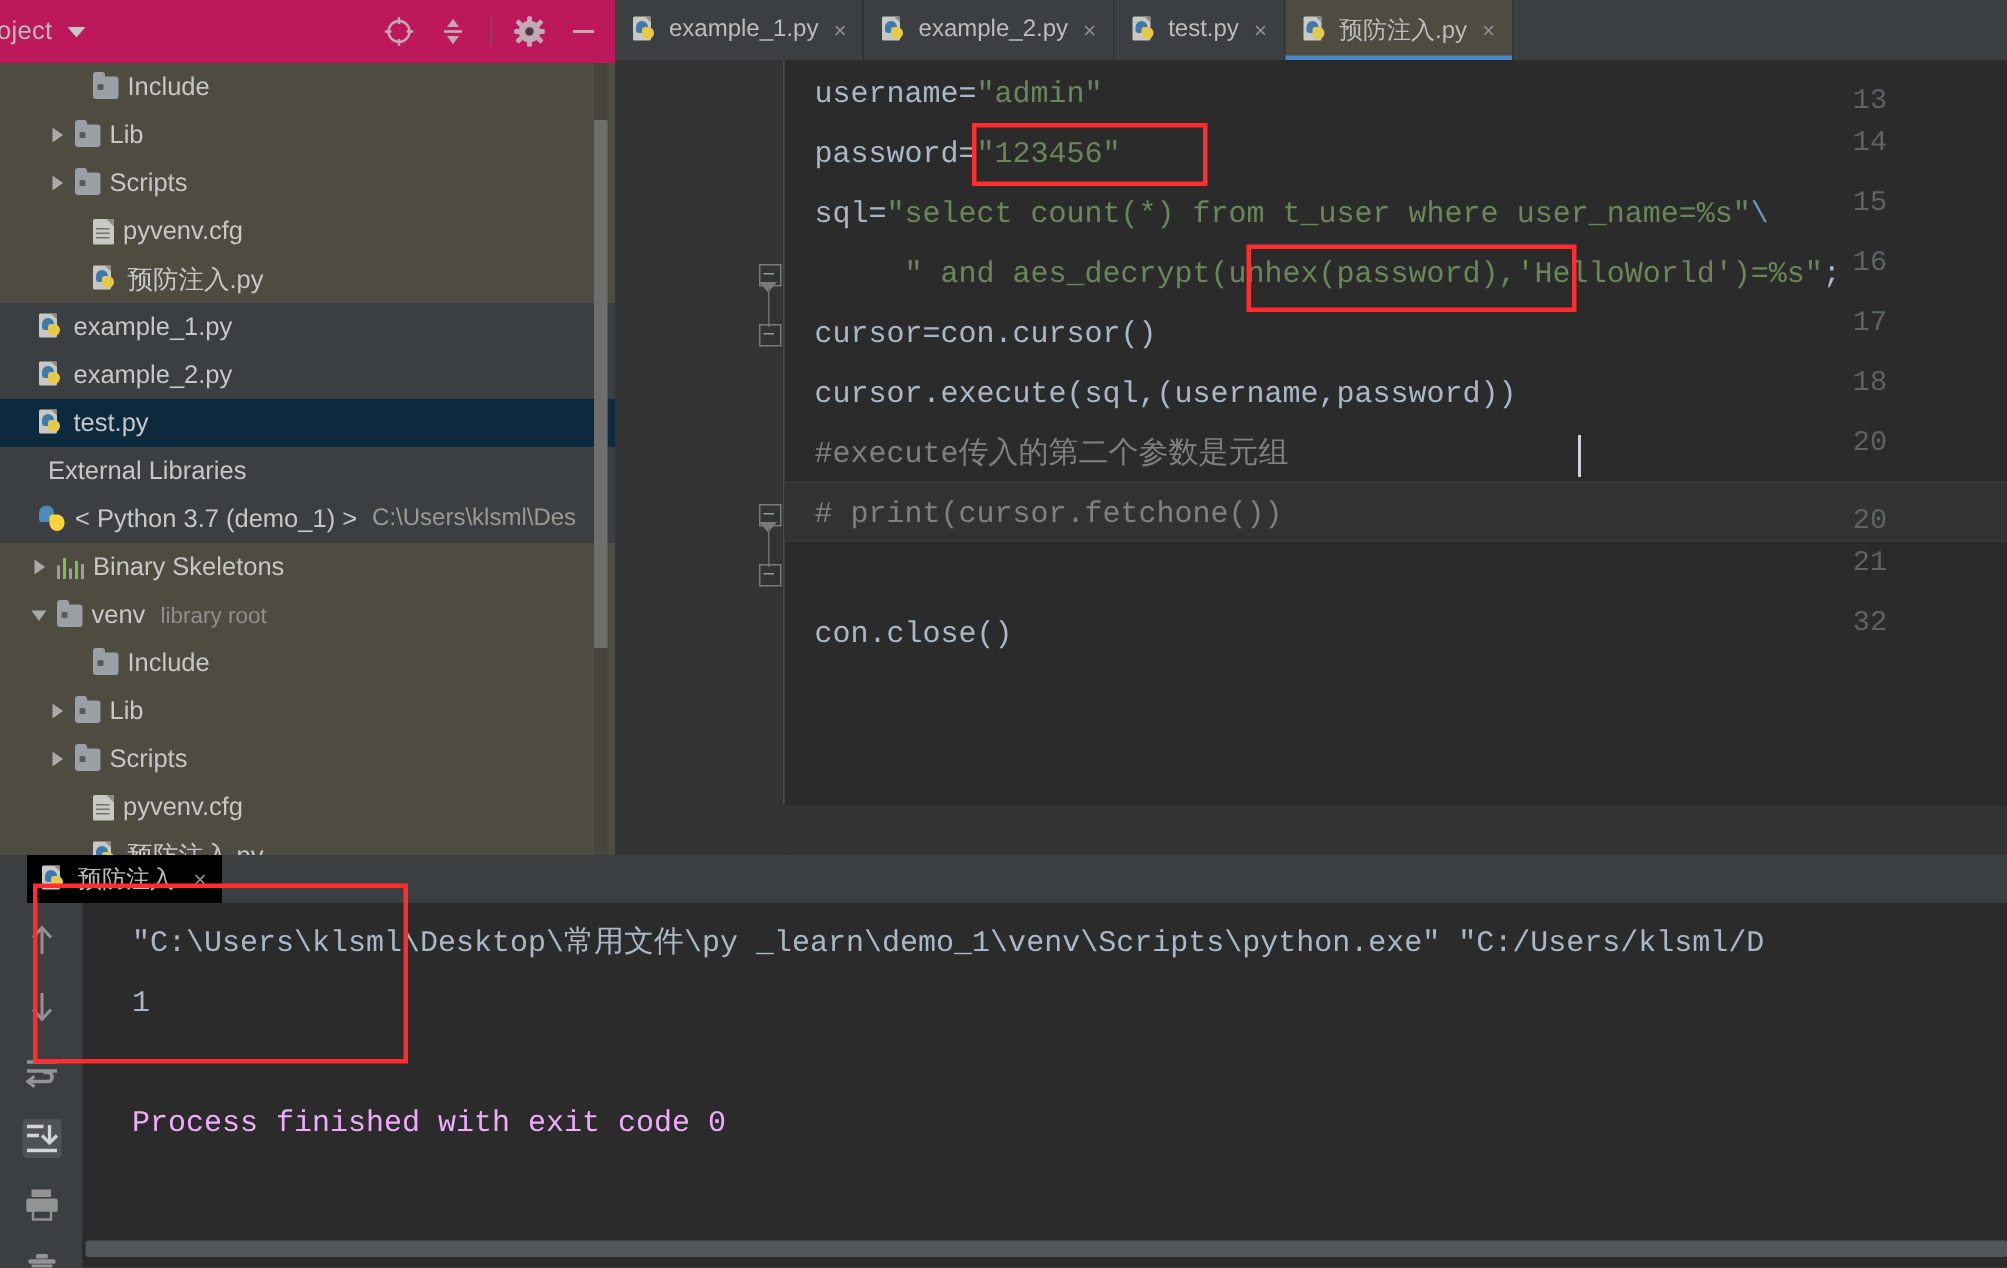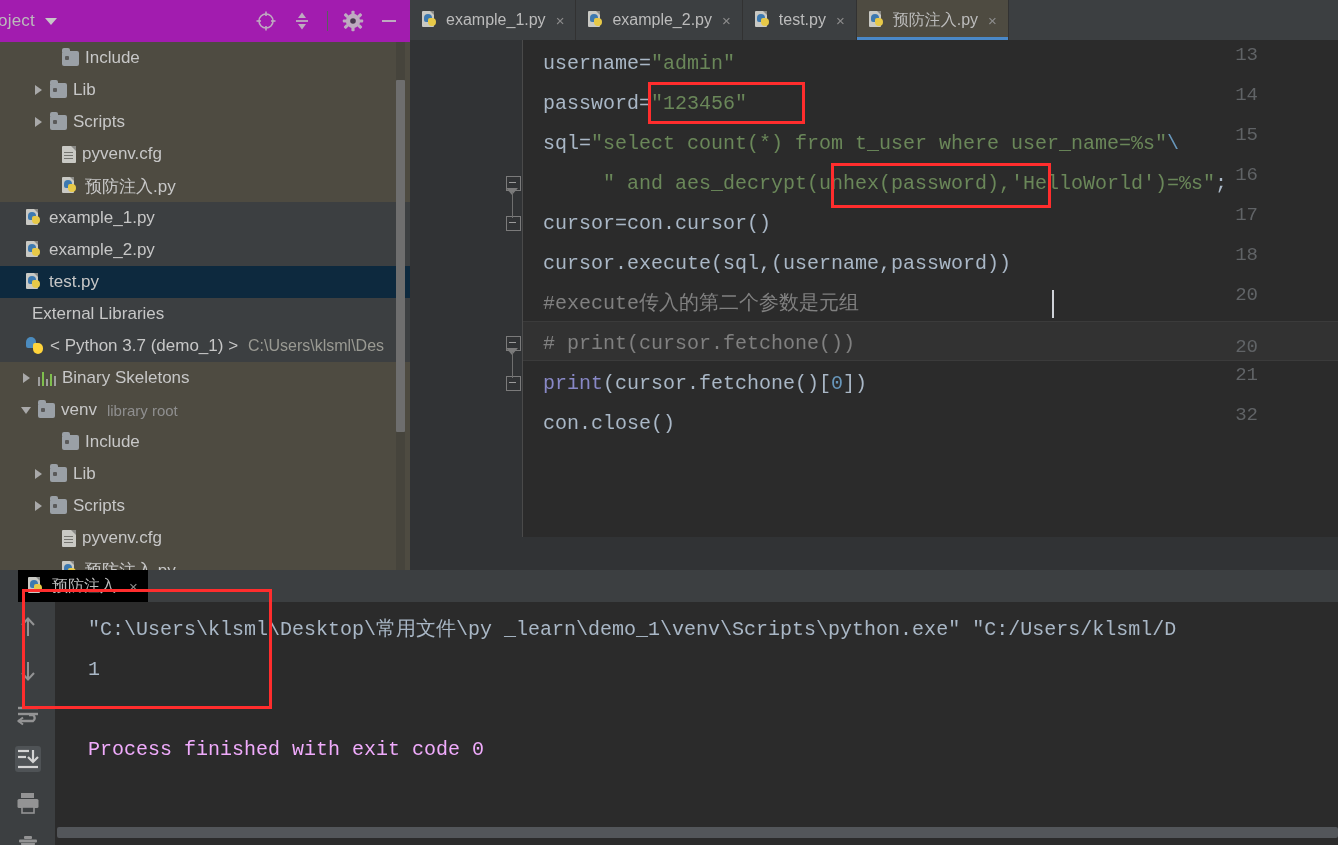--- a/index.html
+++ b/index.html
@@ -7,21 +7,21 @@
     width:1338px;height:845px;overflow:hidden;
     background:#3c3f41;
     font-family:"Liberation Sans", sans-serif;
     -webkit-font-smoothing:antialiased;
   }
   .app{position:relative;width:1338px;height:845px;}
 
   
   .proj-header{
     position:absolute;left:0;top:0;width:410px;height:42px;
-    background:#a21caf;border-bottom:3px solid #3b82f6;
+    background:#be185d;border-bottom:3px solid #3b82f6;
     display:flex;align-items:center;
   }
   .proj-title{
     color:#bbbbbb;font-size:17px;margin-left:-6px;padding-left:4px;
     letter-spacing:.2px;white-space:nowrap;
   }
   .proj-caret{
     width:0;height:0;border-left:6px solid transparent;border-right:6px solid transparent;
     border-top:7px solid #c7c7c7;margin-left:10px;
   }
@@ -412,21 +412,21 @@
     <div class="tab tabs-rest"></div>
   </div>
 
   <div class="editor">
     <div class="gutter"></div>
     <div class="gutter-sep"></div>
 
     <div class="hl-line" style="top:281px"></div>
 
     <div id="gutter-nums">
-        <div class="lnum" style="top: 4px;">13</div>
+        <div class="lnum" style="top: 16px;">13</div>
         <div class="lnum" style="top: 44px;">14</div>
         <div class="lnum" style="top: 84px;">15</div>
         <div class="lnum" style="top: 124px;">16</div>
         <div class="lnum" style="top: 164px;">17</div>
         <div class="lnum" style="top: 204px;">18</div>
         <div class="lnum" style="top: 244px;">20</div>
         <div class="lnum" style="top: 284px; margin-top: 12px;">20</div>
         <div class="lnum" style="top: 324px;">21</div>
         <div class="lnum" style="top: 364px;">32</div>
       </div>
@@ -459,21 +459,20 @@
       <div class="cl" style="top:124px"><span class="s-str">     " and aes_decrypt(unhex(password),'HelloWorld')=%s"</span><span>;</span></div>
       
       <div class="cl" style="top:164px"><span>cursor=con.cursor()</span></div>
       
       <div class="cl" style="top:204px"><span>cursor.execute(sql,(username,password))</span></div>
       
       <div class="cl" style="top:244px"><span class="s-com">#execute传入的第二个参数是元组</span></div>
       
       <div class="cl" style="top:284px"><span class="s-com"># print(cursor.fetchone())</span></div>
       
-      <div class="cl" style="top:324px"><span class="s-pr">print</span><span>(cursor.fetchone()[</span><span class="s-num">0</span><span>])</span></div>
       
       <div class="cl" style="top:364px"><span>con.close()</span></div>
       <div class="caret" style="left:529px;top:250px"></div>
     </div>
   </div>
 
   <div class="ed-bottom">
     <div class="ed-bottom-left"></div>
   </div>
 

